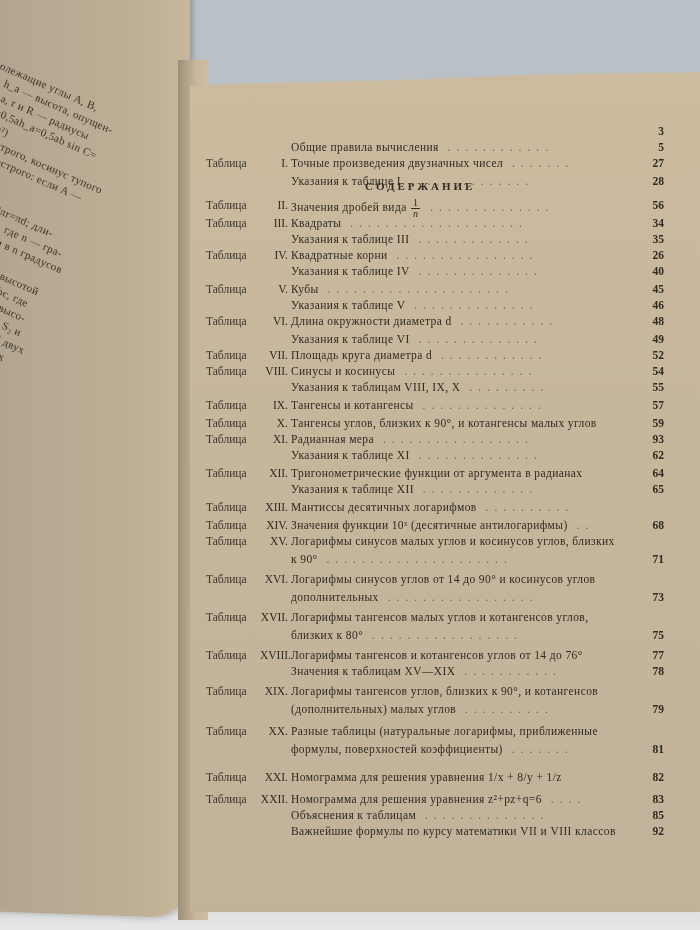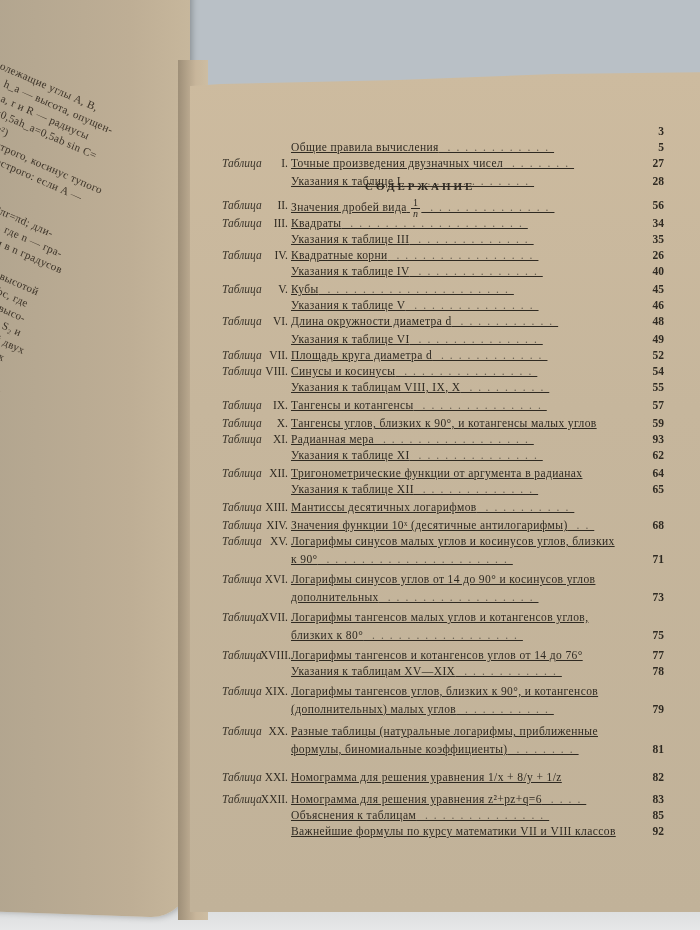--- a/index.html
+++ b/index.html
@@ -41,23 +41,23 @@
     position:absolute; left:0; top:0; width:520px; height:840px;
     color:#2f2a22;
   }
   .toc-title {
     position:absolute; left:175px; top:108px;
     font-size:11px; font-weight:bold; letter-spacing:3px;
   }
   .row {
     position:absolute; left:0; width:510px; font-size:11.5px; line-height:14px;
   }
-  .row .kind { position:absolute; left:32px; width:60px; color:#3a342a;font-style:italic; }
+  .row .kind { position:absolute; left:16px; width:60px; color:#3a342a; }
   .row .num { position:absolute; left:70px; width:28px; text-align:right; }
-  .row .title { position:absolute; left:101px; width:370px; letter-spacing:0.4px;text-decoration:underline; }
+  .row .title { position:absolute; left:101px; width:370px; letter-spacing:0.4px; }
   .row .title .dots { color:#6a6154; letter-spacing:6px; }
   .row .page { position:absolute; left:440px; width:34px; text-align:right; font-weight:bold; }
   .frac { display:inline-block; vertical-align:middle; text-align:center; font-size:10px; line-height:10px; font-style:italic; margin:0 1px; }
   .frac span { display:block; }
   .frac .top { border-bottom:1px solid #2f2a22; padding:0 2px; font-style:normal; }
 </style>
 </head>
 <body>
 
 <div class="backdrop-bottom"></div>
@@ -280,21 +280,21 @@
         </div>
         <div class="row" style="top: 576px;">
           <span class="kind">Таблица</span>
           <span class="num">XVIII.</span>
           <span class="title"><span>Логарифмы тангенсов и котангенсов углов от 14 до 76°</span></span>
           <span class="page">77</span>
         </div>
         <div class="row" style="top: 592px;">
           <span class="kind"></span>
           <span class="num"></span>
-          <span class="title"><span>Указания к таблицам XV—XIX</span><span class="dots"> ...........</span></span>
+          <span class="title"><span>Значения к таблицам XV—XIX</span><span class="dots"> ...........</span></span>
           <span class="page">78</span>
         </div>
         <div class="row" style="top: 612px;">
           <span class="kind">Таблица</span>
           <span class="num">XIX.</span>
           <span class="title"><span>Логарифмы тангенсов углов, близких к 90°, и котангенсов</span></span>
           <span class="page"></span>
         </div>
         <div class="row" style="top: 630px;">
           <span class="kind"></span>
@@ -304,21 +304,21 @@
         </div>
         <div class="row" style="top: 652px;">
           <span class="kind">Таблица</span>
           <span class="num">XX.</span>
           <span class="title"><span>Разные таблицы (натуральные логарифмы, приближенные</span></span>
           <span class="page"></span>
         </div>
         <div class="row" style="top: 670px;">
           <span class="kind"></span>
           <span class="num"></span>
-          <span class="title"><span>формулы, биномиальные коэффициенты)</span><span class="dots"> .......</span></span>
+          <span class="title"><span>формулы, поверхностей коэффициенты)</span><span class="dots"> .......</span></span>
           <span class="page">81</span>
         </div>
         <div class="row" style="top: 698px;">
           <span class="kind">Таблица</span>
           <span class="num">XXI.</span>
           <span class="title"><span>Номограмма для решения уравнения 1/x + 8/y + 1/z</span></span>
           <span class="page">82</span>
         </div>
         <div class="row" style="top: 720px;">
           <span class="kind">Таблица</span>

